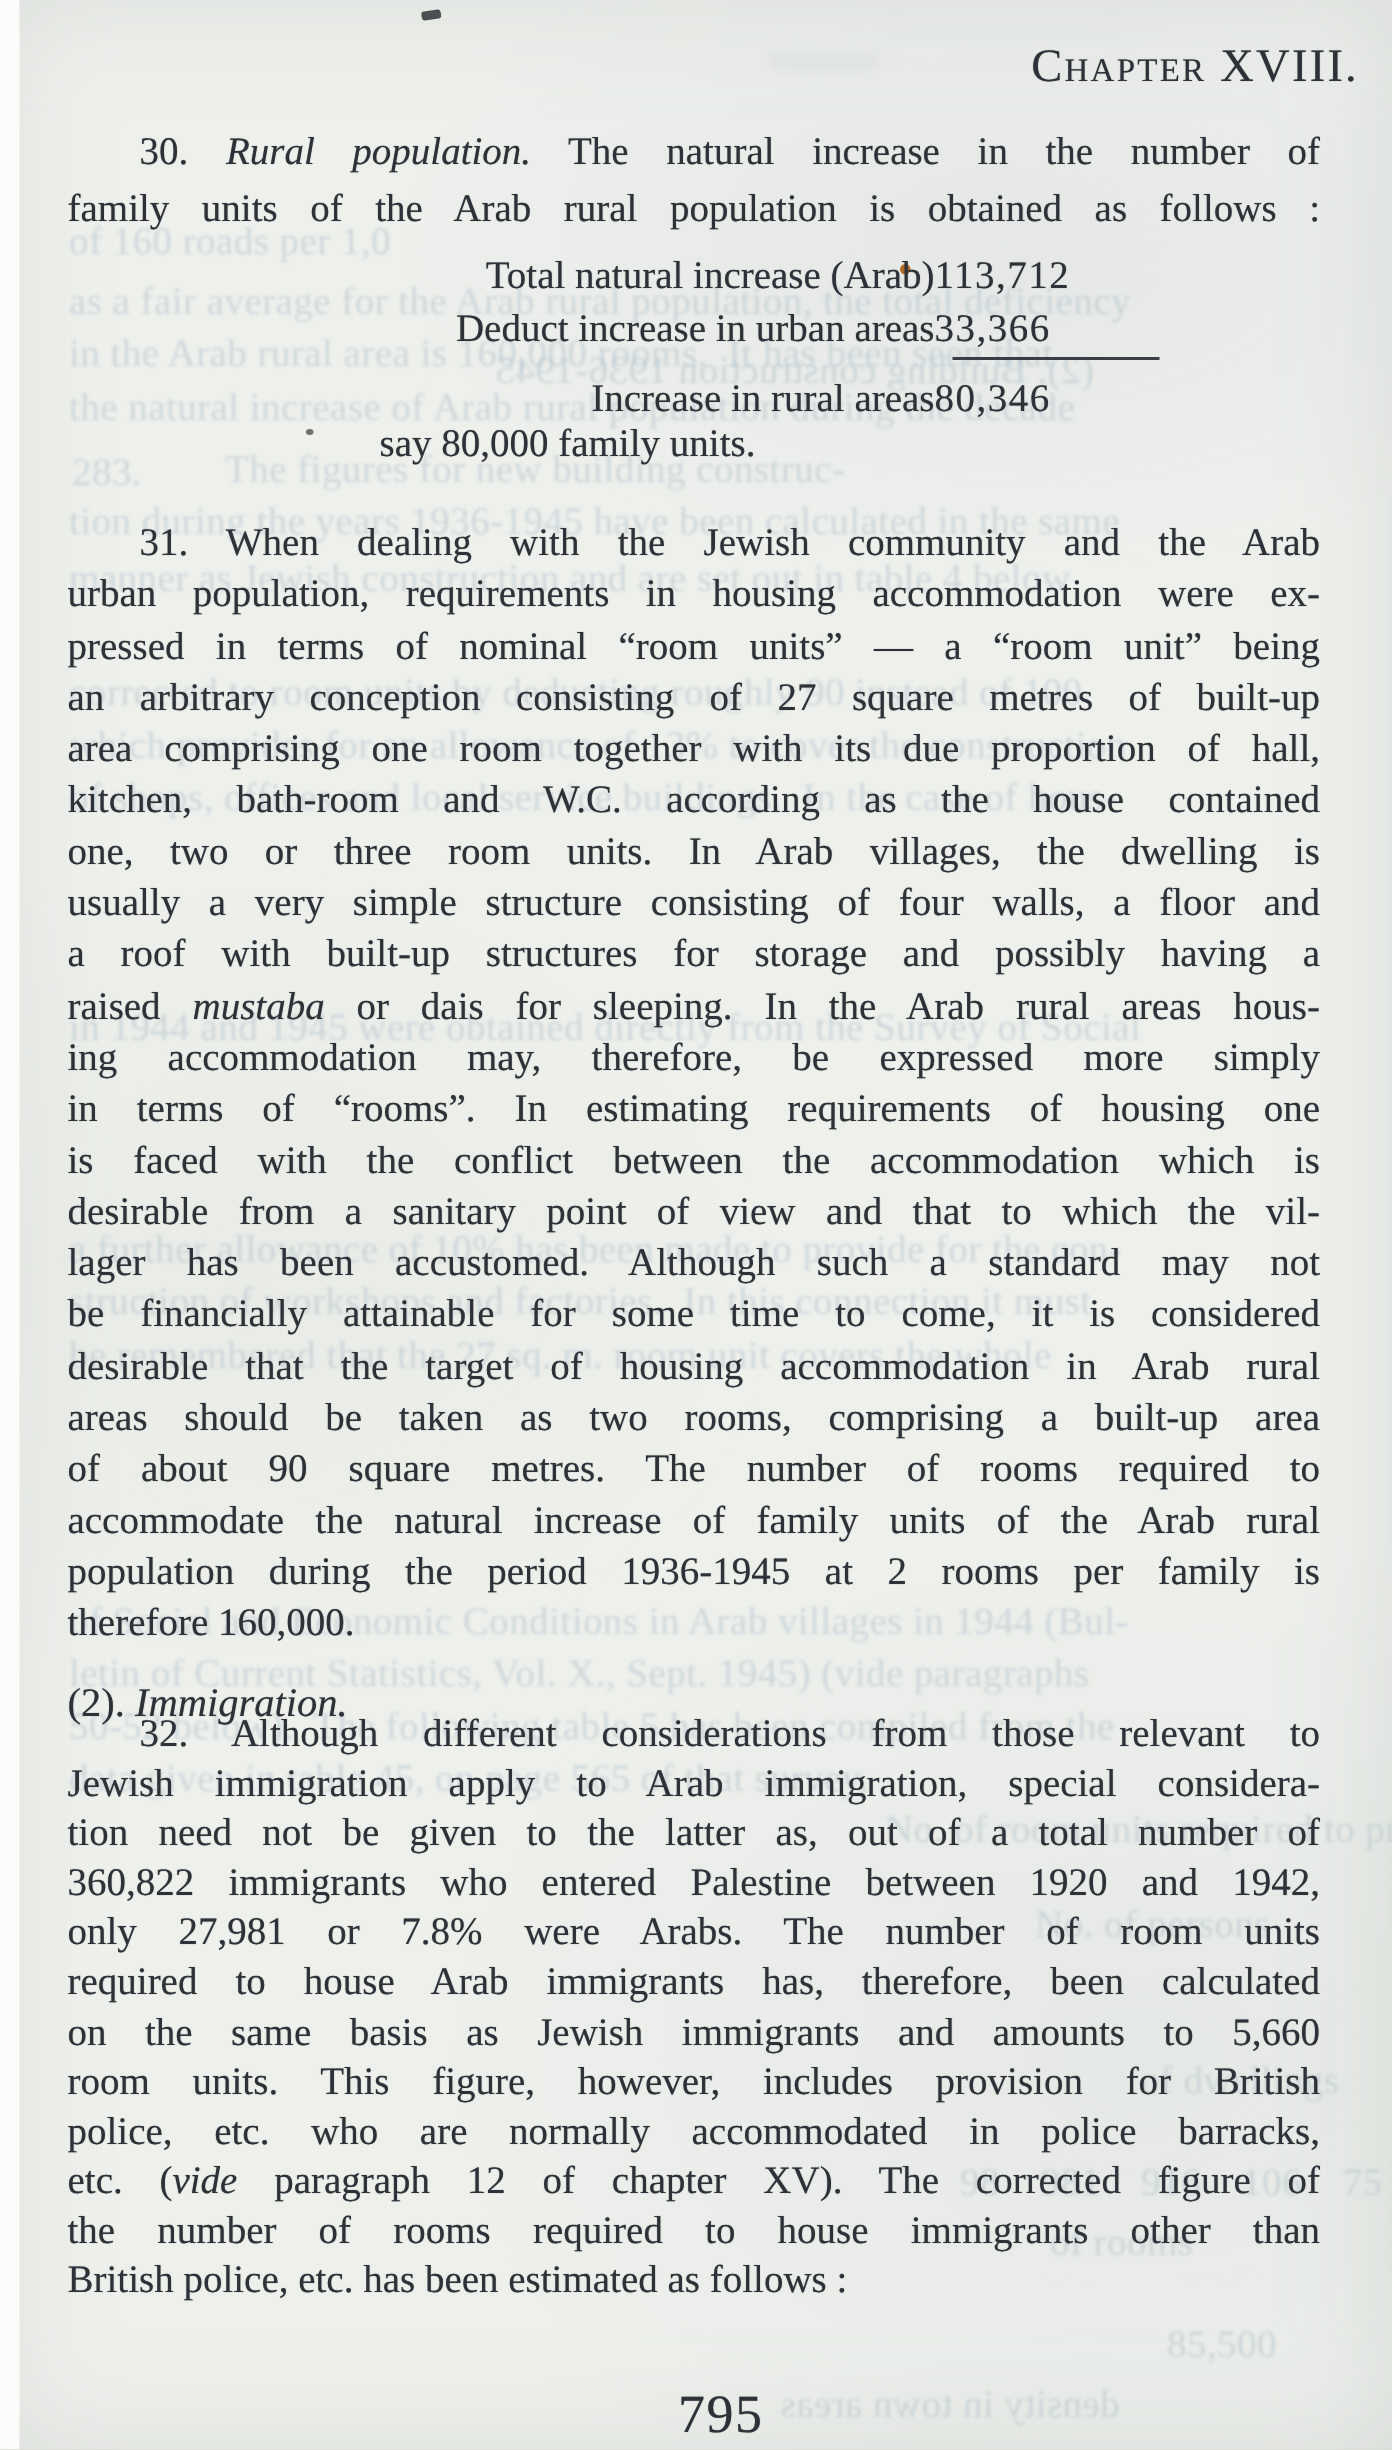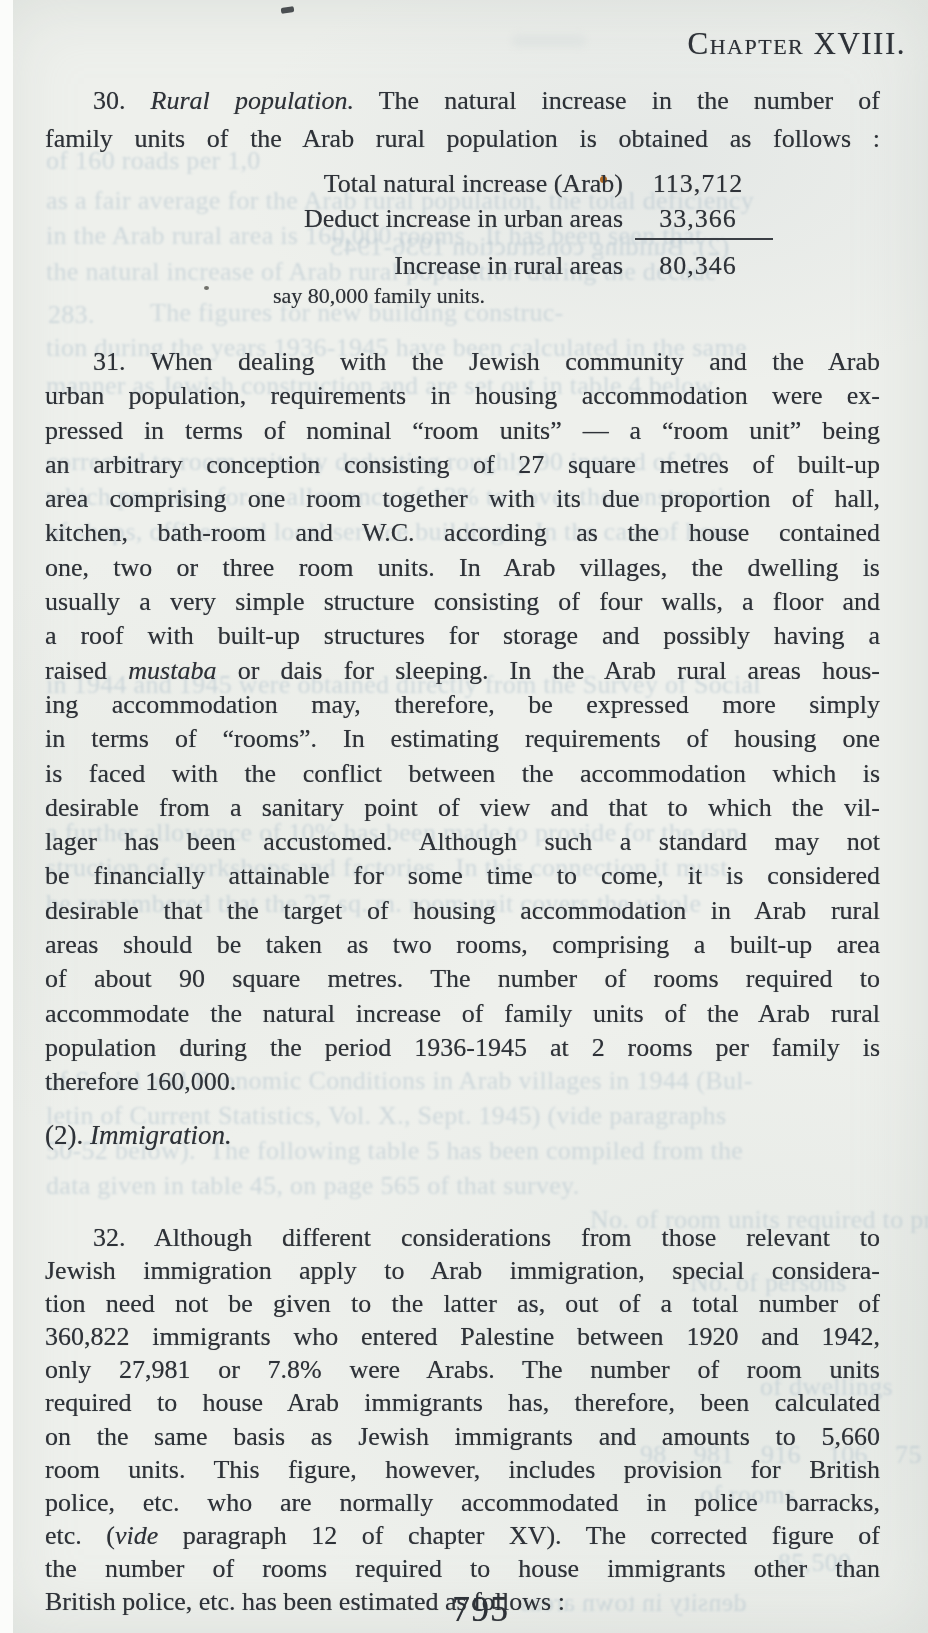--- a/index.html
+++ b/index.html
@@ -32,30 +32,30 @@
   .speck-smudge{left:512px;top:34px;width:74px;height:13px;background:#e0e4e2;border-radius:6px;filter:blur(3px);}
   
   .chapter{
     position:absolute;top:26px;right:22px;margin:0;
     font-size:31px;font-weight:normal;font-variant:small-caps;letter-spacing:1.5px;
   }
   .para{position:absolute;left:45px;width:835px;}
   .line{font-size:26px;text-align:justify;text-align-last:justify;overflow:visible;}
   .p30{top:82px;}  .p30 .line{height:38px;line-height:38px;}
   .p31{top:345px;} .p31 .line{height:34.3px;line-height:34.3px;}
-  .p32{top:1221px;}.p32 .line{height:33.1px;line-height:33.1px;}
+  .p32{top:1139px;}.p32 .line{height:33.1px;line-height:33.1px;}
   .indent{text-indent:48px;}
   .last{text-align-last:left;}
   .acct{position:absolute;left:187px;top:166px;width:586px;font-size:26px;}
   .acct .row{display:flex;height:35px;line-height:35px;}
   .acct .row3{margin-top:12px;}
   .acct .lbl{flex:1;text-align:right;}
-  .acct .val{width:150px;text-align:center;letter-spacing:1px;}
+  .acct .val{width:150px;text-align:left;letter-spacing:1px;}
   .rule{position:absolute;top:72px;right:0;width:138px;border-top:2.5px solid #3a3e44;}
-  .note{margin-top:-4px;margin-left:86px;height:34px;line-height:34px;font-size:22px;}
+  .note{margin-top:-4px;margin-left:66px;height:34px;line-height:34px;font-size:26px;}
   .sec2{position:absolute;left:45px;top:1120px;font-size:27px;}
   .pagenum{position:absolute;left:452px;top:1588px;font-size:36px;letter-spacing:1px;}
 </style>
 </head>
 <body>
 
 <div class="page">
 
   <div class="scan-edge"></div>
 

